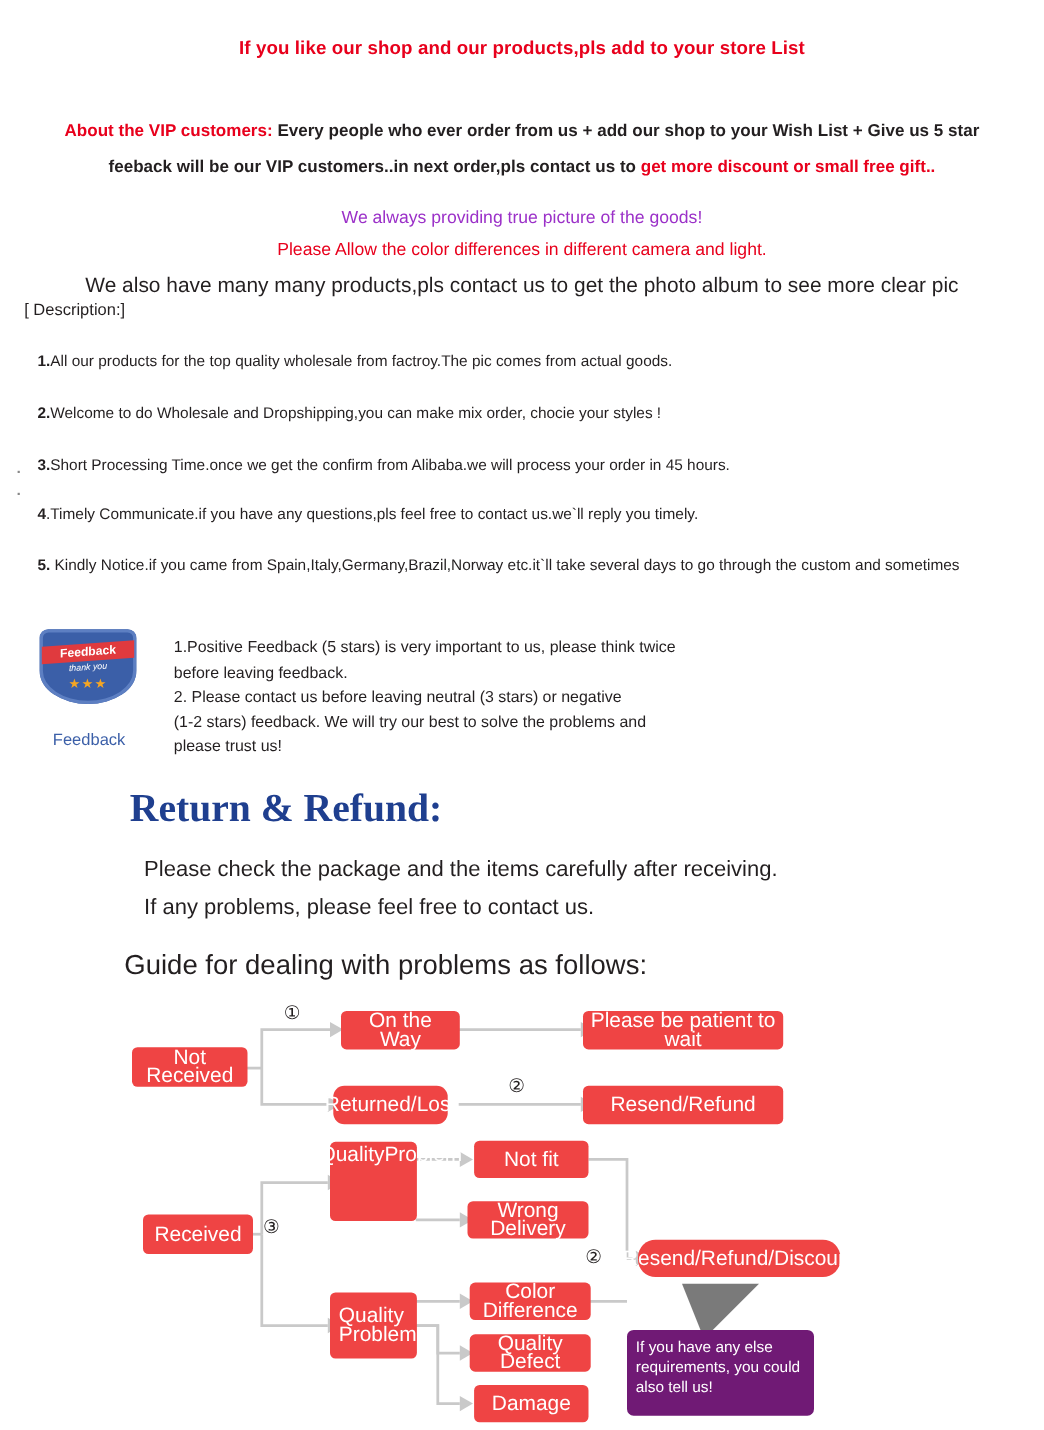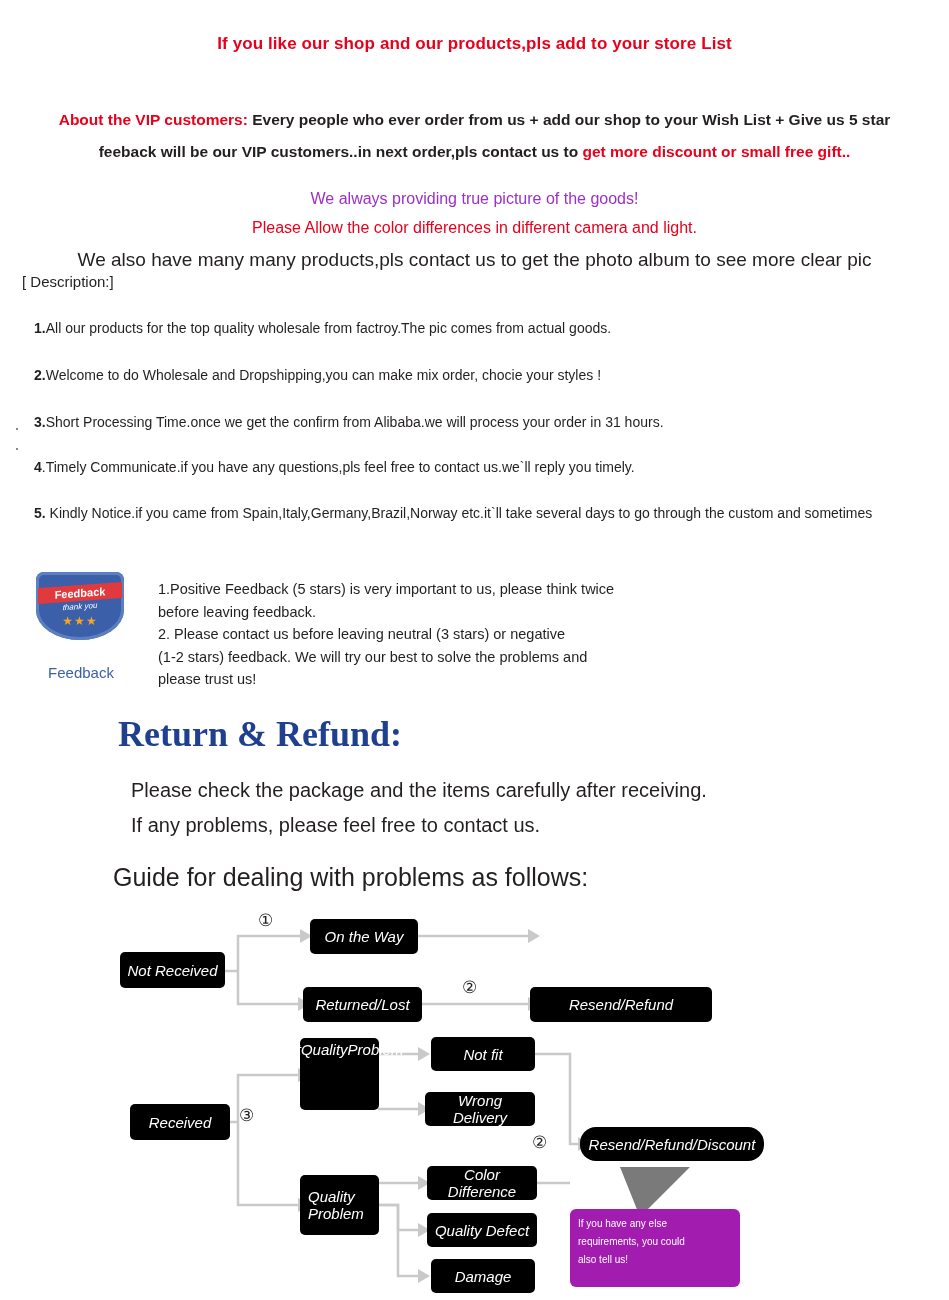--- a/index.html
+++ b/index.html
@@ -233,47 +233,46 @@
     font-size: 25px;
     color: #231f20;
   }
 
   
   .flow { position: absolute; top: 905px; left: 0; width: 949px; height: 395px; }
   .flow svg { position: absolute; left: 0; top: 0; }
 
   .node {
     position: absolute;
-    background: #000000;
+    background: #ef4444;
     color: #ffffff;
     border-radius: 5px;
-    font-size: 15px;
+    font-size: 19px;
     display: flex;
     align-items: center;
     justify-content: center;
     text-align: center;
     padding: 3px 6px;
     box-sizing: border-box;
     line-height: 17px;
-    font-style: italic;
   }
   .node.left-al { justify-content: flex-start; text-align: left; }
 
   .circ {
     position: absolute;
     font-size: 17px;
     color: #231f20;
   }
 
   .callout {
     position: absolute;
-    background: #a21caf;
+    background: #701a75;
     color: #ffffff;
     border-radius: 6px;
-    font-size: 10px;
+    font-size: 14px;
     line-height: 18px;
     padding: 6px 8px;
     box-sizing: border-box;
   }
 </style>
 </head>
 <body>
 
 <div class="page">
 
@@ -294,21 +293,21 @@
   <div class="dot-a"></div>
   <div class="dot-b"></div>
 
   <div class="desc-item desc-1">
     <b>1.</b><span>All our products for the top quality wholesale from factroy.The pic comes from actual goods.</span>
   </div>
   <div class="desc-item desc-2">
     <b>2.</b><span>Welcome to do Wholesale and Dropshipping,you can make mix order, chocie your styles !</span>
   </div>
   <div class="desc-item desc-3">
-    <b>3.</b><span>Short Processing Time.once we get the confirm from Alibaba.we will process your order in 31 hours.</span>
+    <b>3.</b><span>Short Processing Time.once we get the confirm from Alibaba.we will process your order in 45 hours.</span>
   </div>
   <div class="desc-item desc-4">
     <b>4</b><span>.Timely Communicate.if you have any questions,pls feel free to contact us.we`ll reply you timely.</span>
   </div>
   <div class="desc-item desc-5">
     <b>5.</b><span> Kindly Notice.if you came from Spain,Italy,Germany,Brazil,Norway etc.it`ll take several days to go through the custom and sometimes</span>
   </div>
 
   <div class="feedback-badge">
     <div class="badge-shield"></div>
@@ -372,21 +371,22 @@
         <polygon points="418,318 430,325 418,332"></polygon>
         <polygon points="418,364 430,371 418,378"></polygon>
         <polygon points="578,232 590,239 578,246"></polygon>
       </g>
 
       <polygon points="620,262 690,262 640,312" fill="#7a7a7a"></polygon>
     </svg>
 
     <div class="node" style="left:120px; top:47px; width:105px; height:36px;">Not Received</div>
     <div class="node" style="left:310px; top:14px; width:108px; height:35px;">On the Way</div>
-    <div class="node" style="left:303px; top:82px; width:119px; height:35px;">Returned/Lost</div>
+    <div class="node" style="left:303px; top:82px; width:104px; height:35px;border-radius:10px;">Returned/Lost</div>
+    <div class="node" style="left:530px; top:14px; width:182px; height:35px;">Please be patient to wait</div>
     <div class="node" style="left:530px; top:82px; width:182px; height:35px;">Resend/Refund</div>
 
     <div class="node" style="left:130px; top:199px; width:100px; height:36px;">Received</div>
 
     <div class="node left-al" style="left:300px; top:133px; width:79px; height:72px; align-items:flex-start; justify-content:center; padding-left:8px;">
       <span>Not</span>
       <span>Quality</span>
       <span>Problem</span>
     </div>
 

